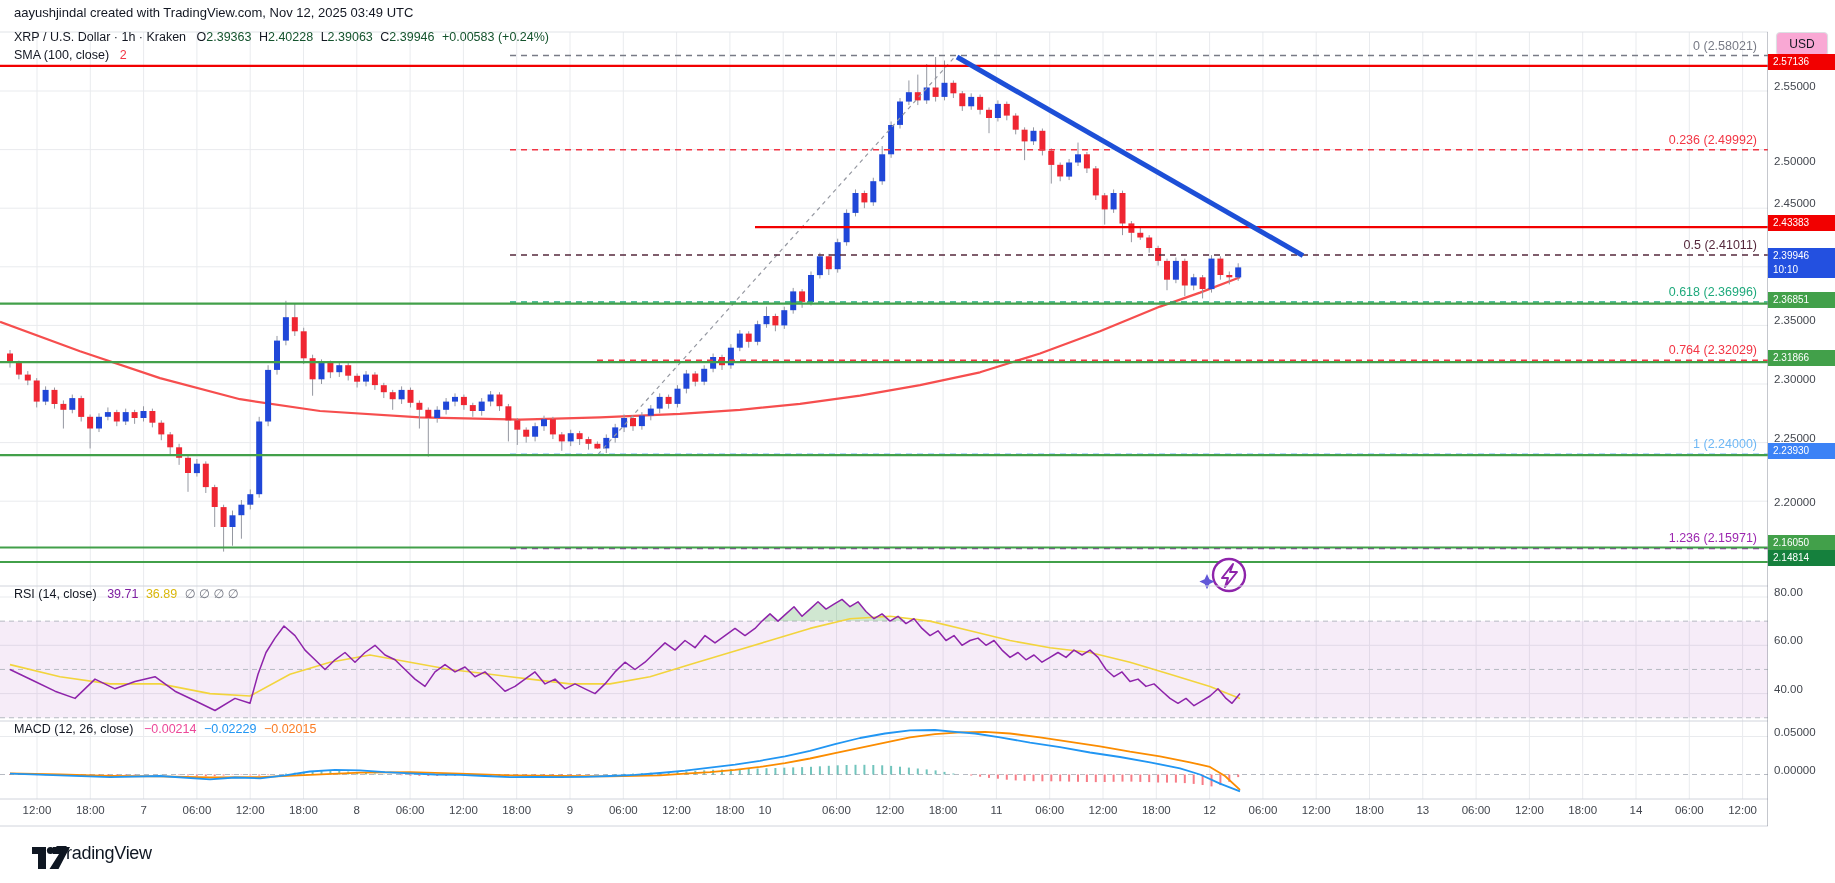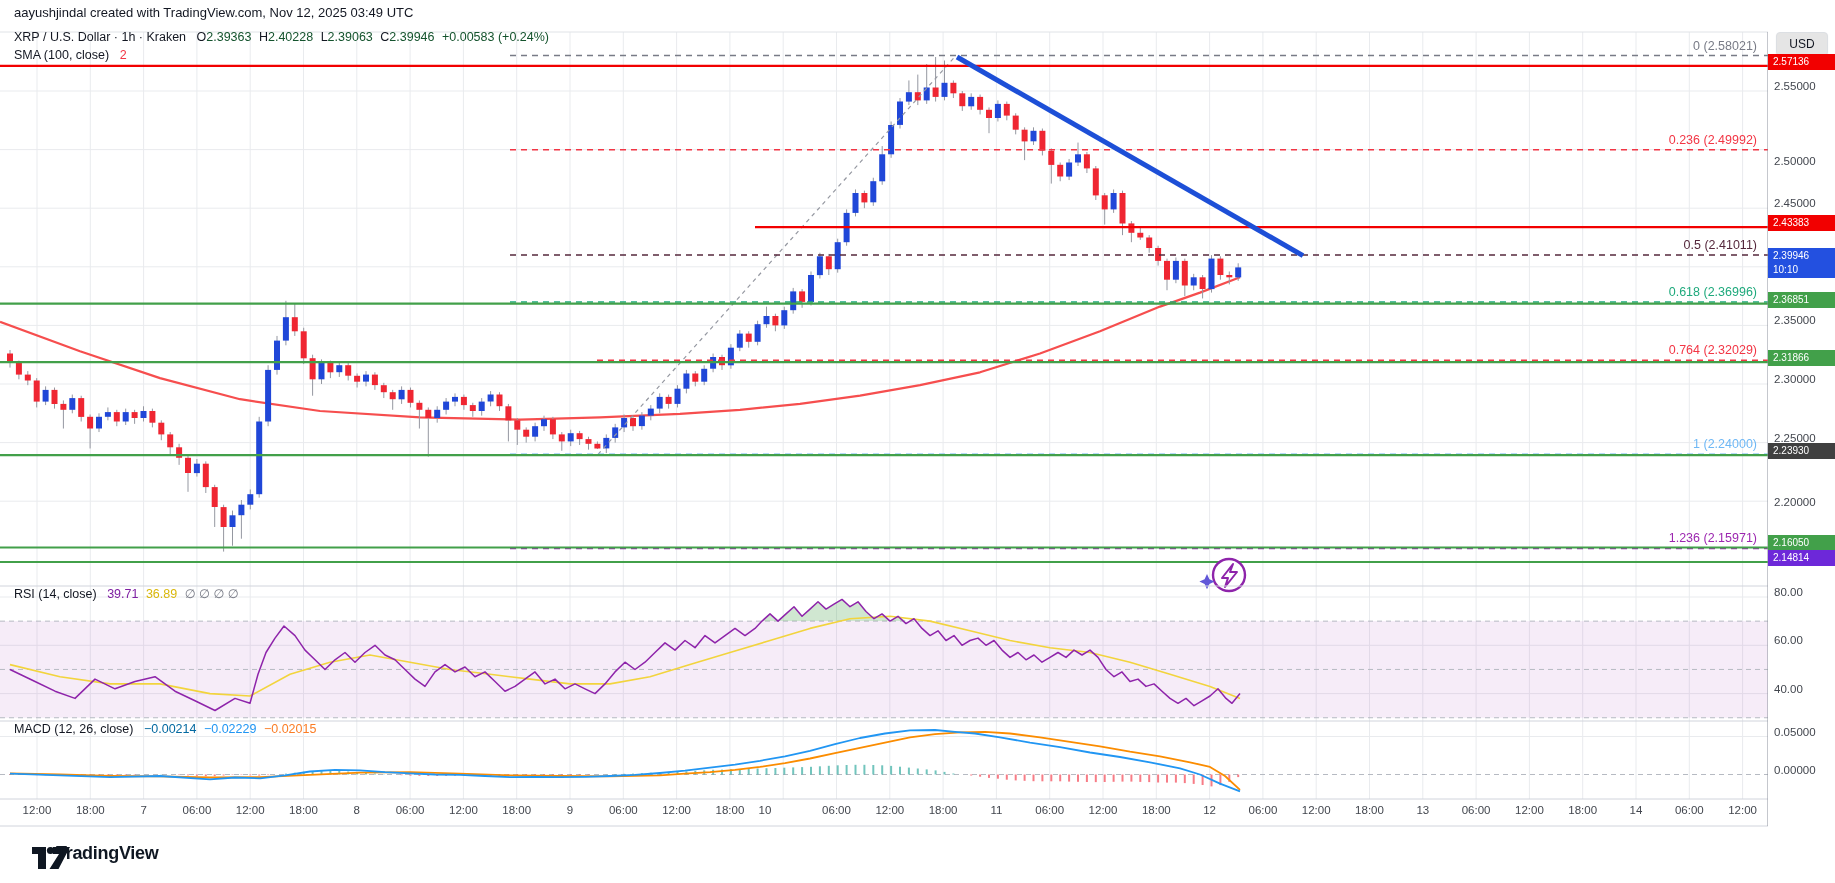--- a/index.html
+++ b/index.html
@@ -7,37 +7,37 @@
        font-family:"Liberation Sans",sans-serif;color:#131722;padding-left:7px;}
   .credit{position:absolute;left:14px;top:5px;font-size:13px;font-weight:500;color:#131722;}
   #svgwrap{position:absolute;left:0;top:4px;width:1835px;height:835px;}
   .lgd{position:absolute;font-size:12.5px;color:#131722;white-space:nowrap;}
   .lgd span{margin-right:4px;}
   .lgd .lab{margin-right:7px;}
   .green{color:#14532d;}
   .red{color:#f23645;}
   .purp{color:#7e1fa2;}
   .yel{color:#d9b70c;}
-  .pink{color:#0369a1;}
+  .pink{color:#ec4899;}
   .blue{color:#2196f3;}
   .orng{color:#fb7d26;}
   .gray{color:#787b86;}
   #legend1{left:14px;top:30px;}
   #legend2{left:14px;top:48px;}
   #legendR{left:14px;top:586px;}
   #legendM{left:14px;top:722px;}
   #axis{position:absolute;left:1768px;top:28px;width:67px;height:803px;background:#fff;}
   .tick{position:absolute;left:6px;font-size:11.5px;color:#42464e;}
   .chip{position:absolute;left:0;width:67px;font-size:10px;color:#fff;padding:1px 0 1px 5px;box-sizing:border-box;line-height:14px;}
   .usd{position:absolute;left:8px;top:4px;width:50px;height:22px;border:1px solid #dcdfe3;border-radius:4px;
-       font-size:12px;color:#131722;text-align:center;line-height:22px;box-shadow:0 1px 2px rgba(0,0,0,.06);background:#e5e5e5;}
+       font-size:12px;color:#131722;text-align:center;line-height:22px;box-shadow:0 1px 2px rgba(0,0,0,.06);background:#f9a8d4;}
   #timeaxis{position:absolute;left:0;top:800px;width:1768px;height:24px;}
   .tlab{position:absolute;top:4px;width:46px;margin-left:-23px;text-align:center;font-size:11.5px;color:#42464e;}
   #footer{position:absolute;left:0;top:831px;width:1835px;height:52px;background:#fff;}
-  .brand{position:absolute;left:56px;top:12px;font-size:18px;font-weight:bold;letter-spacing:-0.3px;color:#0f1722;}
+  .brand{position:absolute;left:56px;top:12px;font-size:18px;font-weight:normal;letter-spacing:-0.3px;color:#0f1722;}
 </style>
 </head>
 <body>
 
 <div id="app">
 
   <div class="credit">aayushjindal created with TradingView.com, Nov 12, 2025 03:49 UTC</div>
 
   <div id="svgwrap"><svg width="1835" height="835" viewBox="0 0 1835 835" font-family="Liberation Sans, sans-serif">
         <line x1="37" y1="28" x2="37" y2="795" stroke="#e9ebee" stroke-width="1"></line>
@@ -582,23 +582,23 @@
       <div class="tick" style="top: 558px;">80.00</div>
       <div class="tick" style="top: 606.3px;">60.00</div>
       <div class="tick" style="top: 654.6px;">40.00</div>
       <div class="tick" style="top: 697.5px;">0.05000</div>
       <div class="tick" style="top: 735.5px;">0.00000</div>
       <div class="chip" style="top: 25.9661px; background: rgb(242, 0, 0); height: 16px;">2.57136</div>
       <div class="chip" style="top: 187.151px; background: rgb(242, 0, 0); height: 16px;">2.43383</div>
       <div class="chip" style="top: 220.433px; background: rgb(35, 80, 224); height: 30px;">2.39946<div>10:10</div></div>
       <div class="chip" style="top: 263.706px; background: rgb(66, 160, 74); height: 16px;">2.36851</div>
       <div class="chip" style="top: 322.13px; background: rgb(66, 160, 74); height: 16px;">2.31866</div>
-      <div class="chip" style="top: 415.14px; background: #404040; height: 16px;">2.23930</div>
+      <div class="chip" style="top: 415.14px; background: #3b82f6; height: 16px;">2.23930</div>
       <div class="chip" style="top: 507.494px; background: rgb(66, 160, 74); height: 16px;">2.16050</div>
-      <div class="chip" style="top: 521.98px; background: #6d28d9; height: 16px;">2.14814</div>
+      <div class="chip" style="top: 521.98px; background: #15803d; height: 16px;">2.14814</div>
     </div>
 
   <div id="timeaxis">
       <div class="tlab" style="left: 37px;">12:00</div>
       <div class="tlab" style="left: 90.3px;">18:00</div>
       <div class="tlab" style="left: 143.6px;">7</div>
       <div class="tlab" style="left: 196.9px;">06:00</div>
       <div class="tlab" style="left: 250.2px;">12:00</div>
       <div class="tlab" style="left: 303.5px;">18:00</div>
       <div class="tlab" style="left: 356.8px;">8</div>

